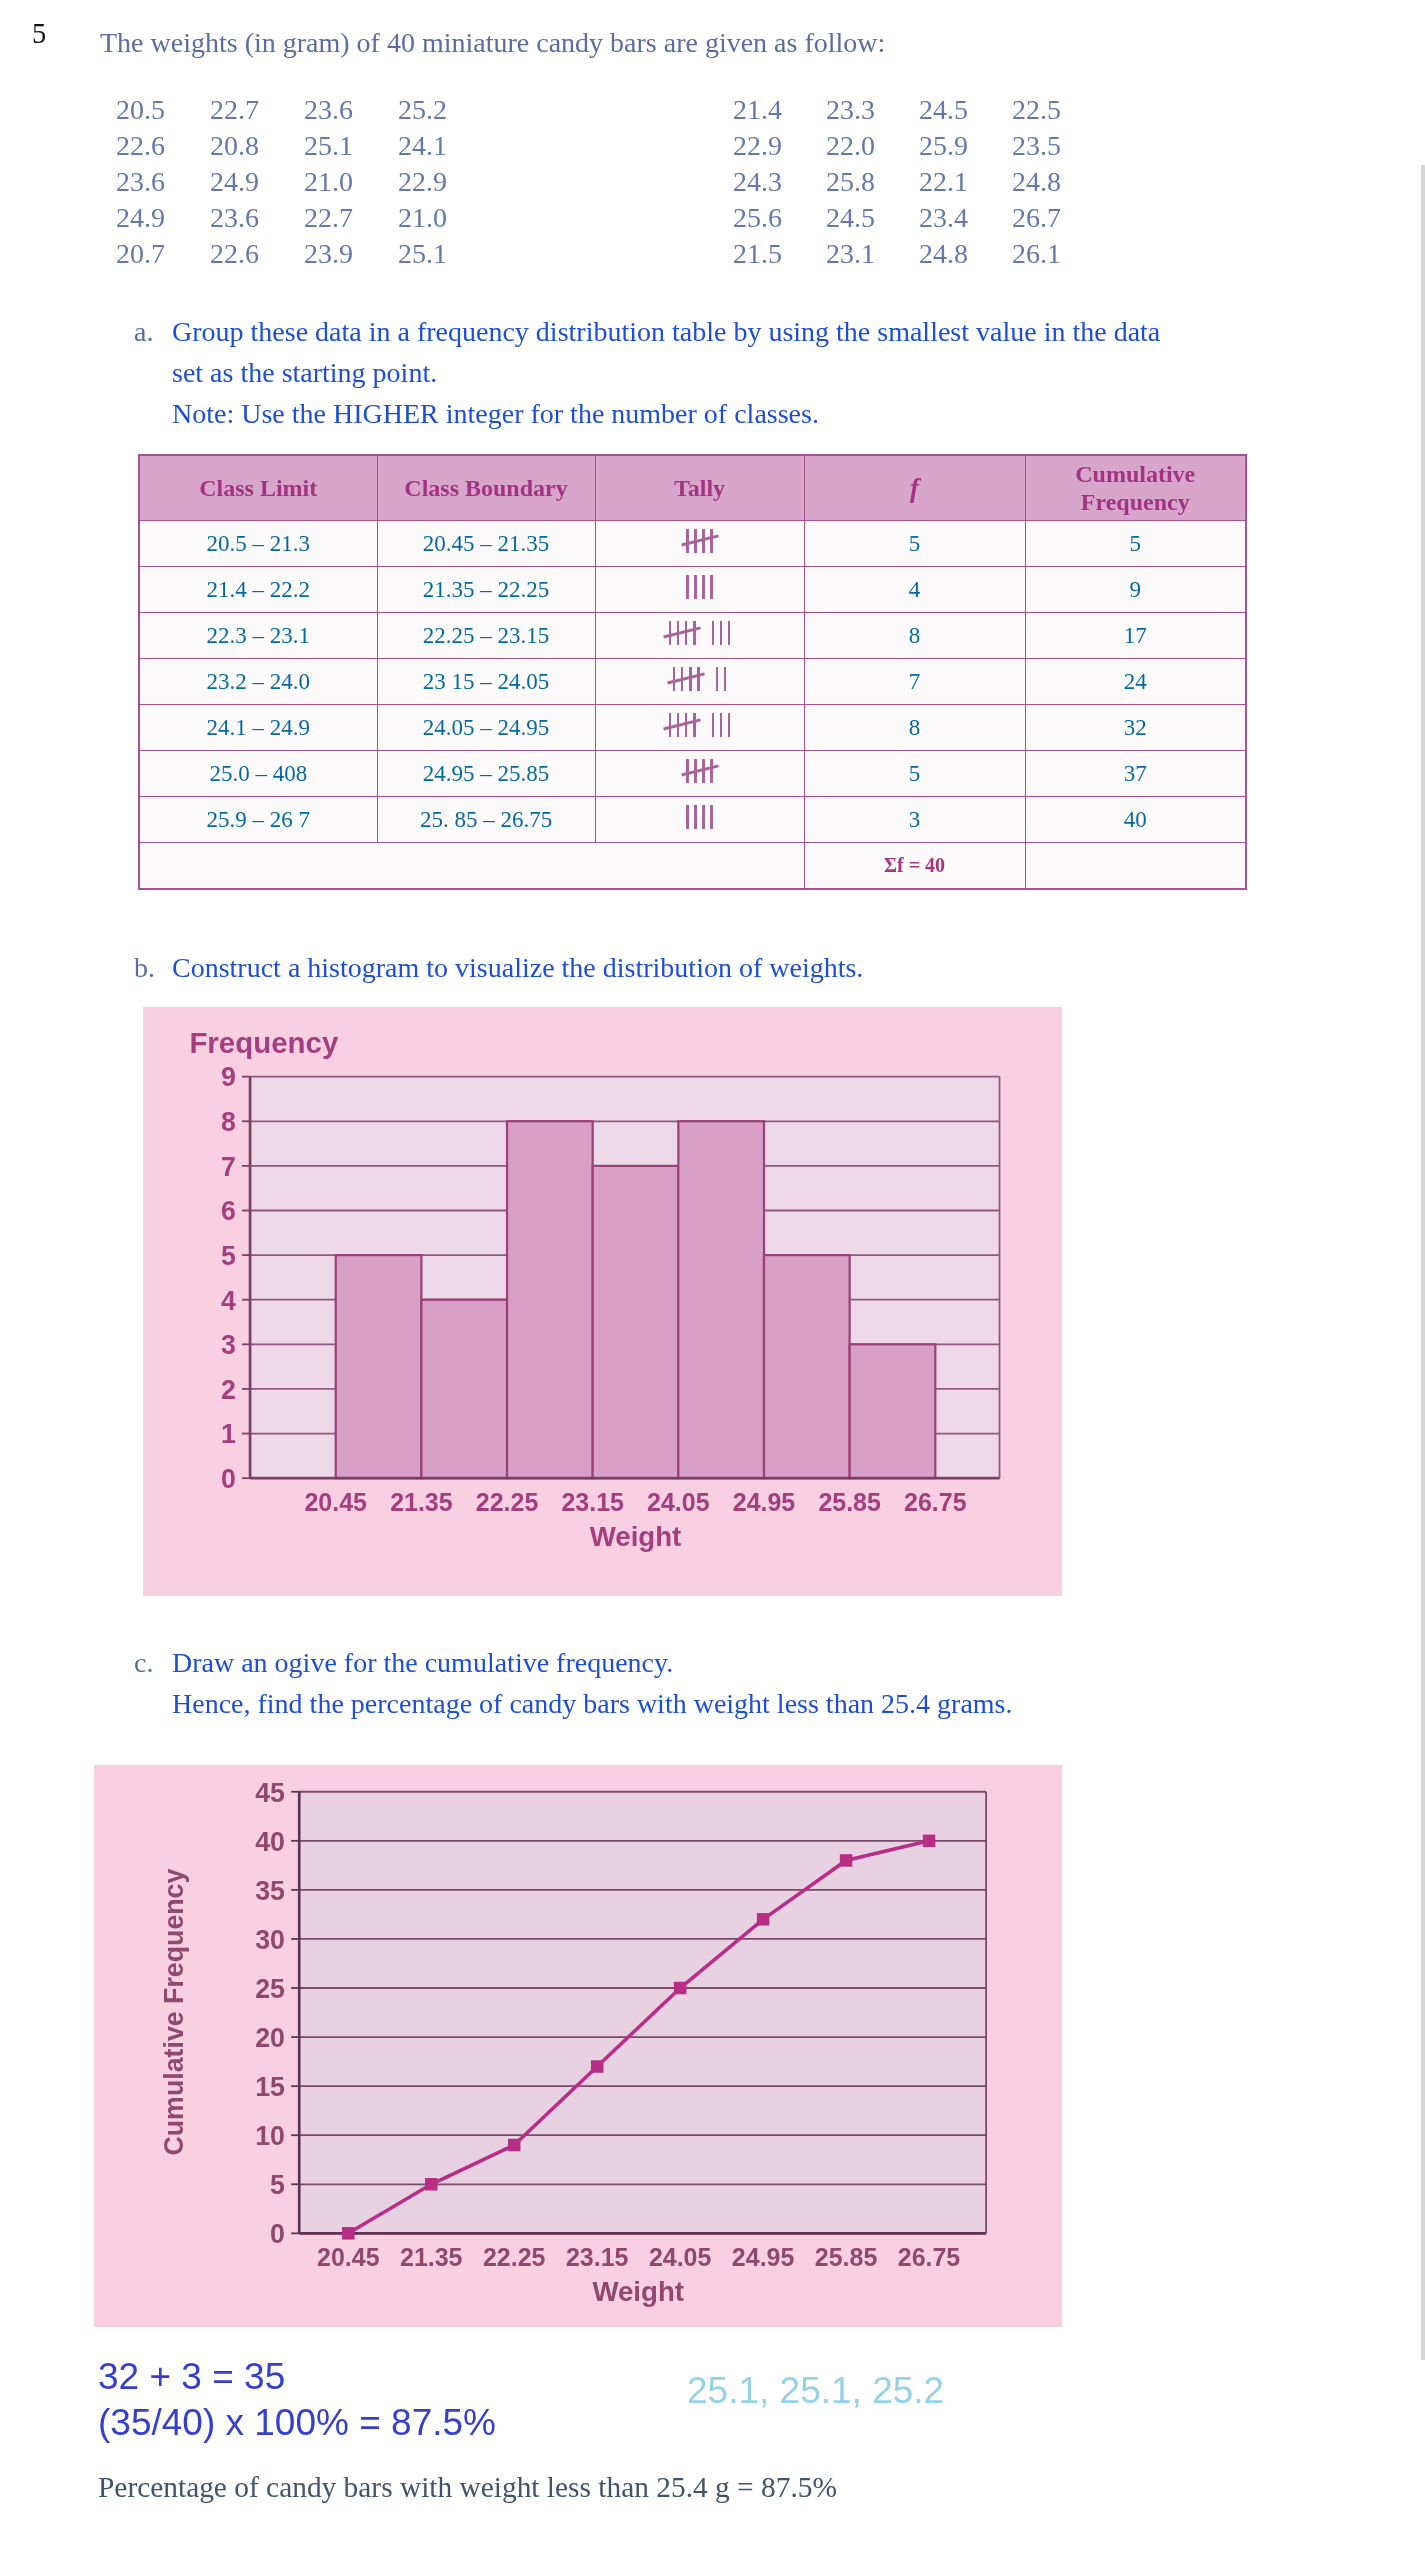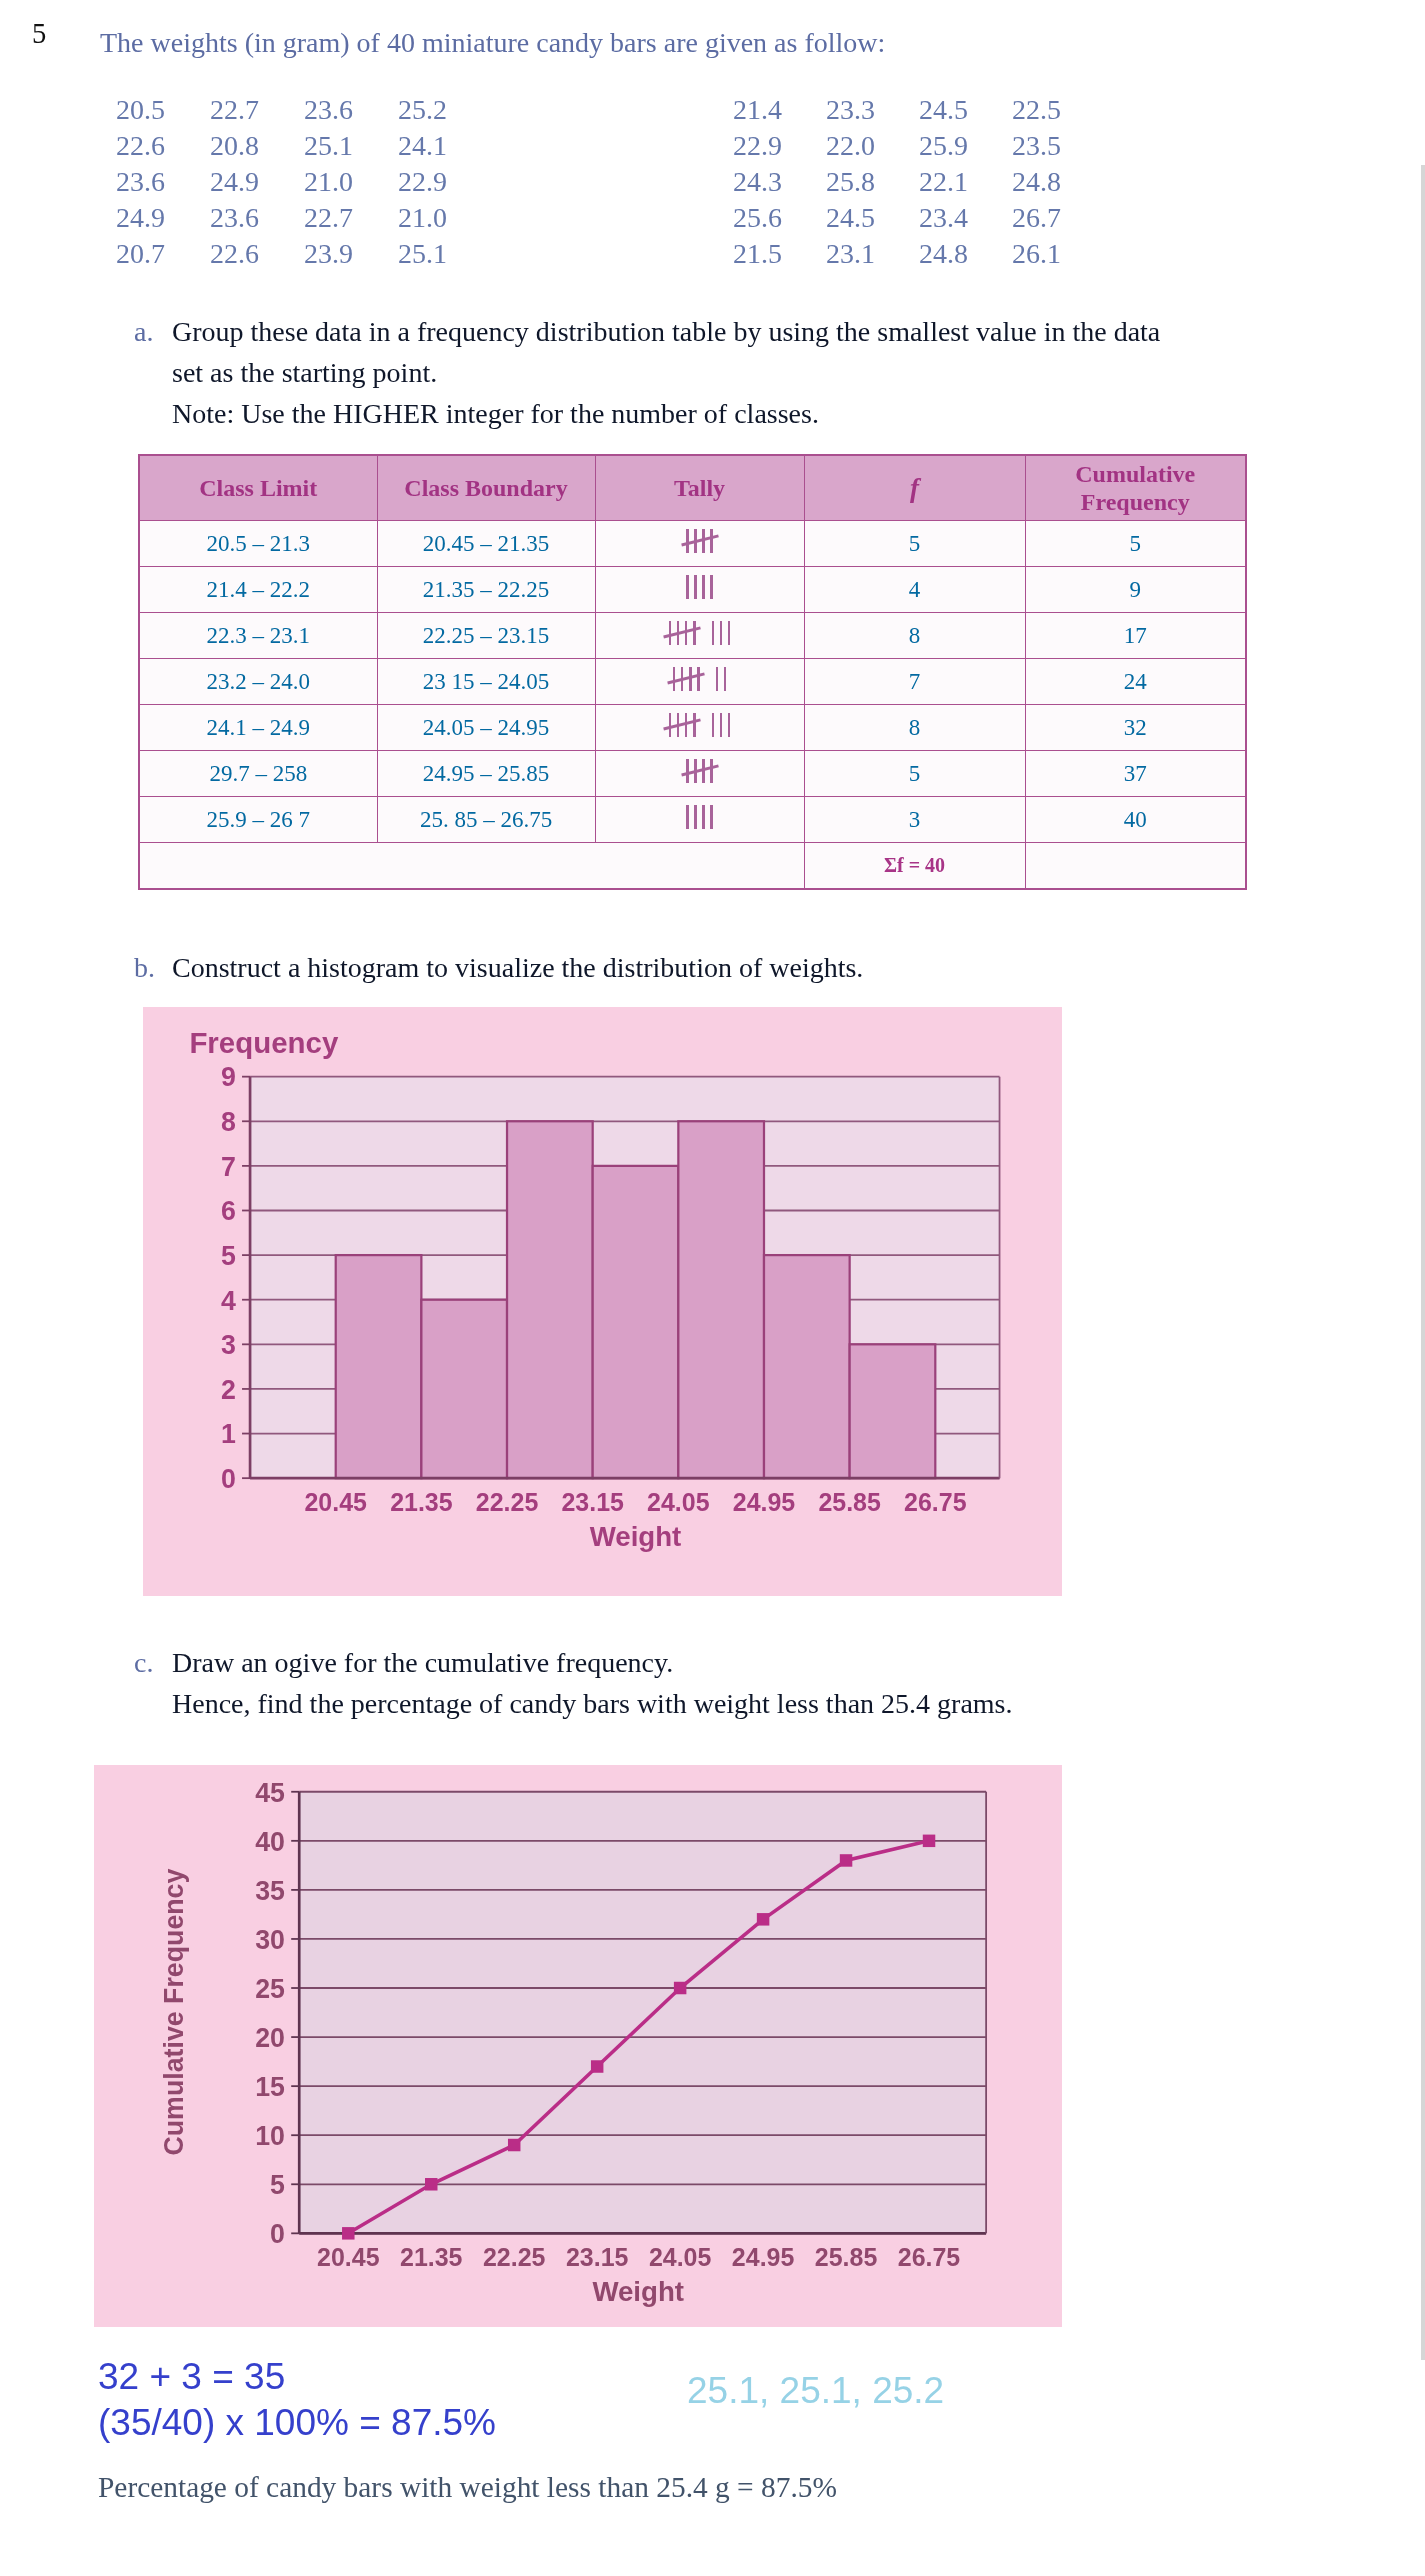--- a/index.html
+++ b/index.html
@@ -17,21 +17,21 @@
 
   
   .data-grid { margin-top:30px; margin-left:116px; display:grid;
     grid-template-columns:94px 94px 94px 335px 93px 93px 93px 98px; }
   .data-grid span { font-size:28px; color:#6578ab; line-height:36px; }
 
   
   .item { margin-left:134px; position:relative; }
   .item .letter { position:absolute; left:0; top:0; font-size:28px; color:#5c6ca3; line-height:41px; }
   .item .lines { margin-left:38px; }
-  .item .lines div { font-size:28px; color:#0f172a; line-height:41px; }
+  .item .lines div { font-size:28px; color:#1d4ed8; line-height:41px; }
   .part-a { margin-top:39px; }
   .part-a .indent { margin-left:53px; }
   .part-b { margin-top:57px; }
   .part-c { margin-top:46px; }
 
   
   table.freq-table { margin-top:19.6px; margin-left:138px; border-collapse:collapse;
     width:1107px; table-layout:fixed; background:#fdfafc; }
   table.freq-table col.c1{width:238px} table.freq-table col.c2{width:218px}
   table.freq-table col.c3{width:209px} table.freq-table col.c4{width:221px}
@@ -223,21 +223,21 @@
               <span class="tally-group">
                 <span class="tally-tick"></span>
                 <span class="tally-tick"></span>
                 <span class="tally-tick"></span>
               </span>
             </span></td>
           <td>8</td>
           <td>32</td>
         </tr>
         <tr>
-          <td>29.7 – 258</td>
+          <td>25.0 – 408</td>
           <td>24.95 – 25.85</td>
           <td><span class="tally-wrap">
               <span class="tally-group crossed">
                 <span class="tally-tick"></span>
                 <span class="tally-tick"></span>
                 <span class="tally-tick"></span>
                 <span class="tally-tick"></span>
               </span>
             </span></td>
           <td>5</td>

